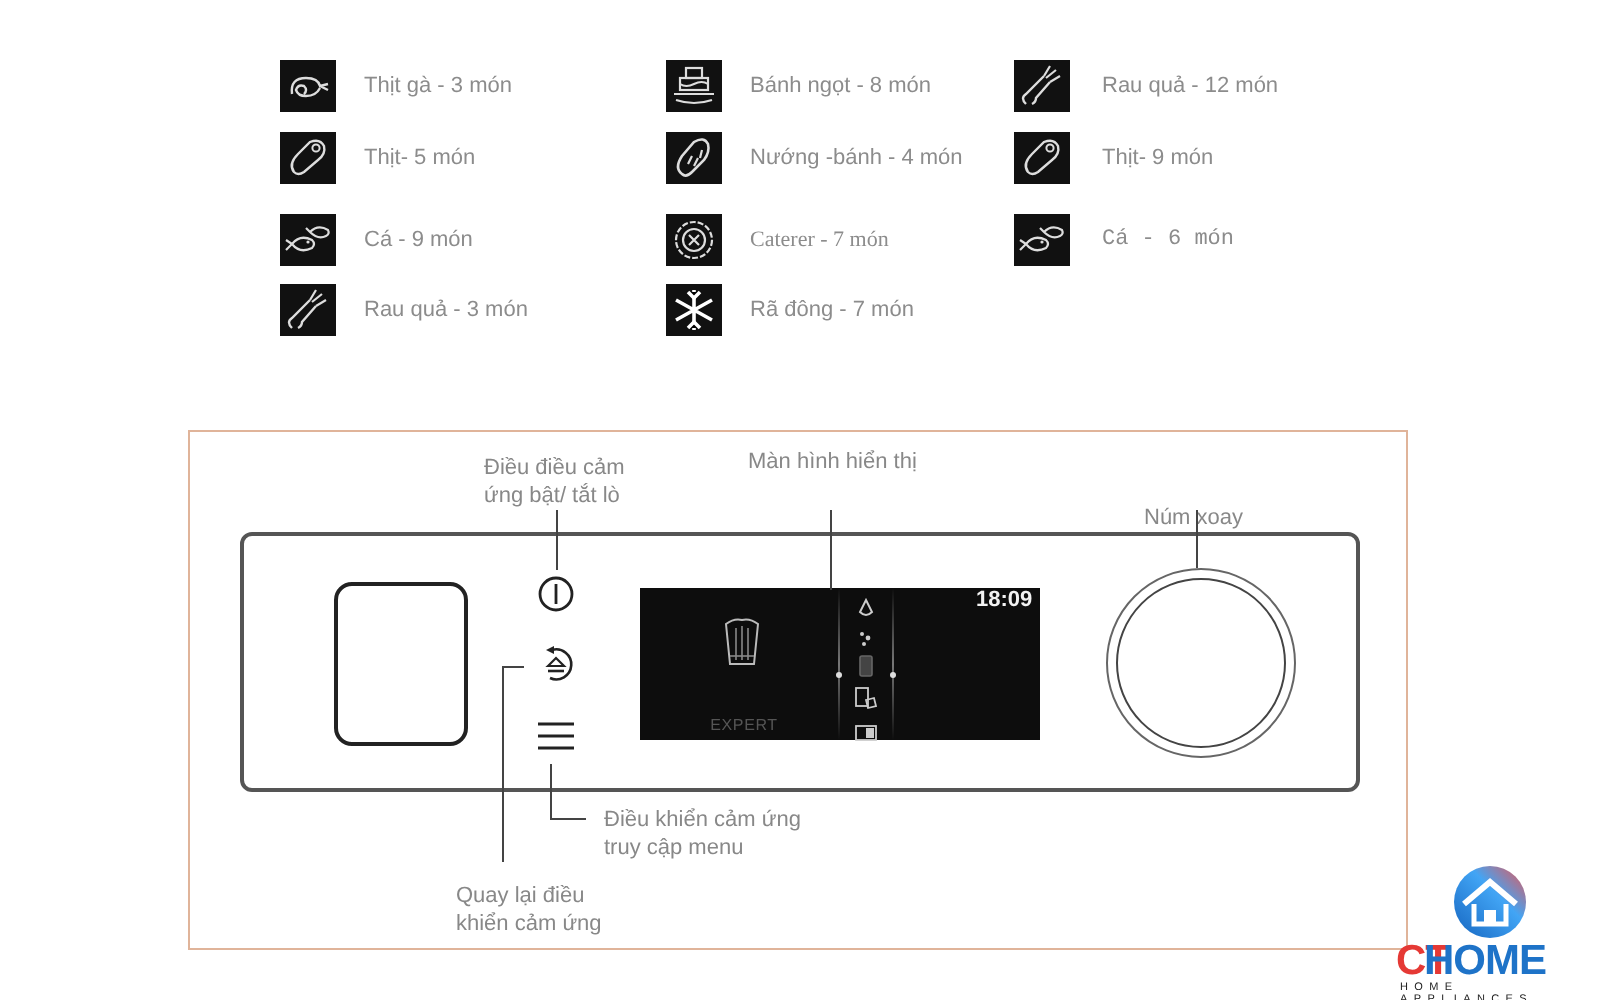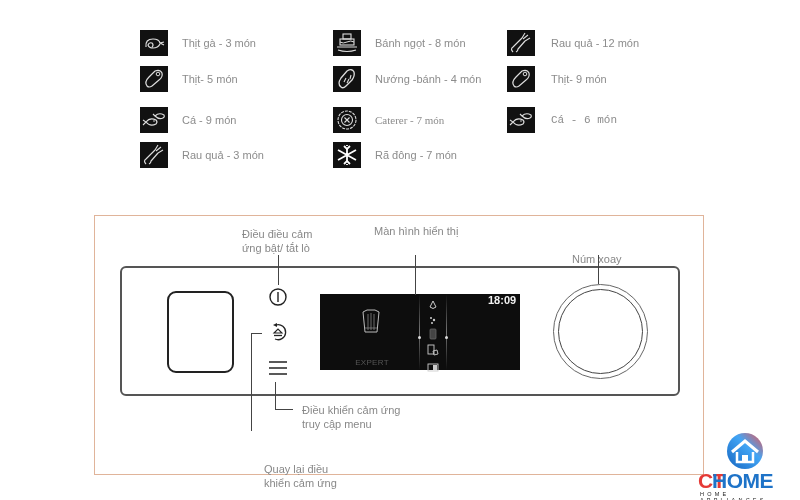--- a/index.html
+++ b/index.html
@@ -213,21 +213,21 @@
 
 <div class="line" style="left:275px;top:382px;width:1px;height:28px;"></div>
 <div class="line" style="left:275px;top:409px;width:18px;height:1px;"></div>
 <div class="ann" style="left:302px;top:403px;">
   <div>Điều khiển cảm ứng</div>
   <div>truy cập menu</div>
 </div>
 
 <div class="line" style="left:251px;top:333px;width:11px;height:1px;"></div>
 <div class="line" style="left:251px;top:333px;width:1px;height:98px;"></div>
-<div class="ann" style="left:228px;top:462px;margin-left:36px;">
+<div class="ann" style="left:228px;top:441px;">
   <div>Quay lại điều</div>
   <div>khiển cảm ứng</div>
 </div>
 
 <div class="abs" style="left:726px;top:432px;width:38px;height:38px;">
   <svg width="38" height="38" viewBox="0 0 38 38">
     <defs>
       <linearGradient id="lg1" x1="0" y1="1" x2="1" y2="0">
         <stop offset="0" stop-color="#1565c0"></stop>
           <stop offset="0.6" stop-color="#42a5f5"></stop>

